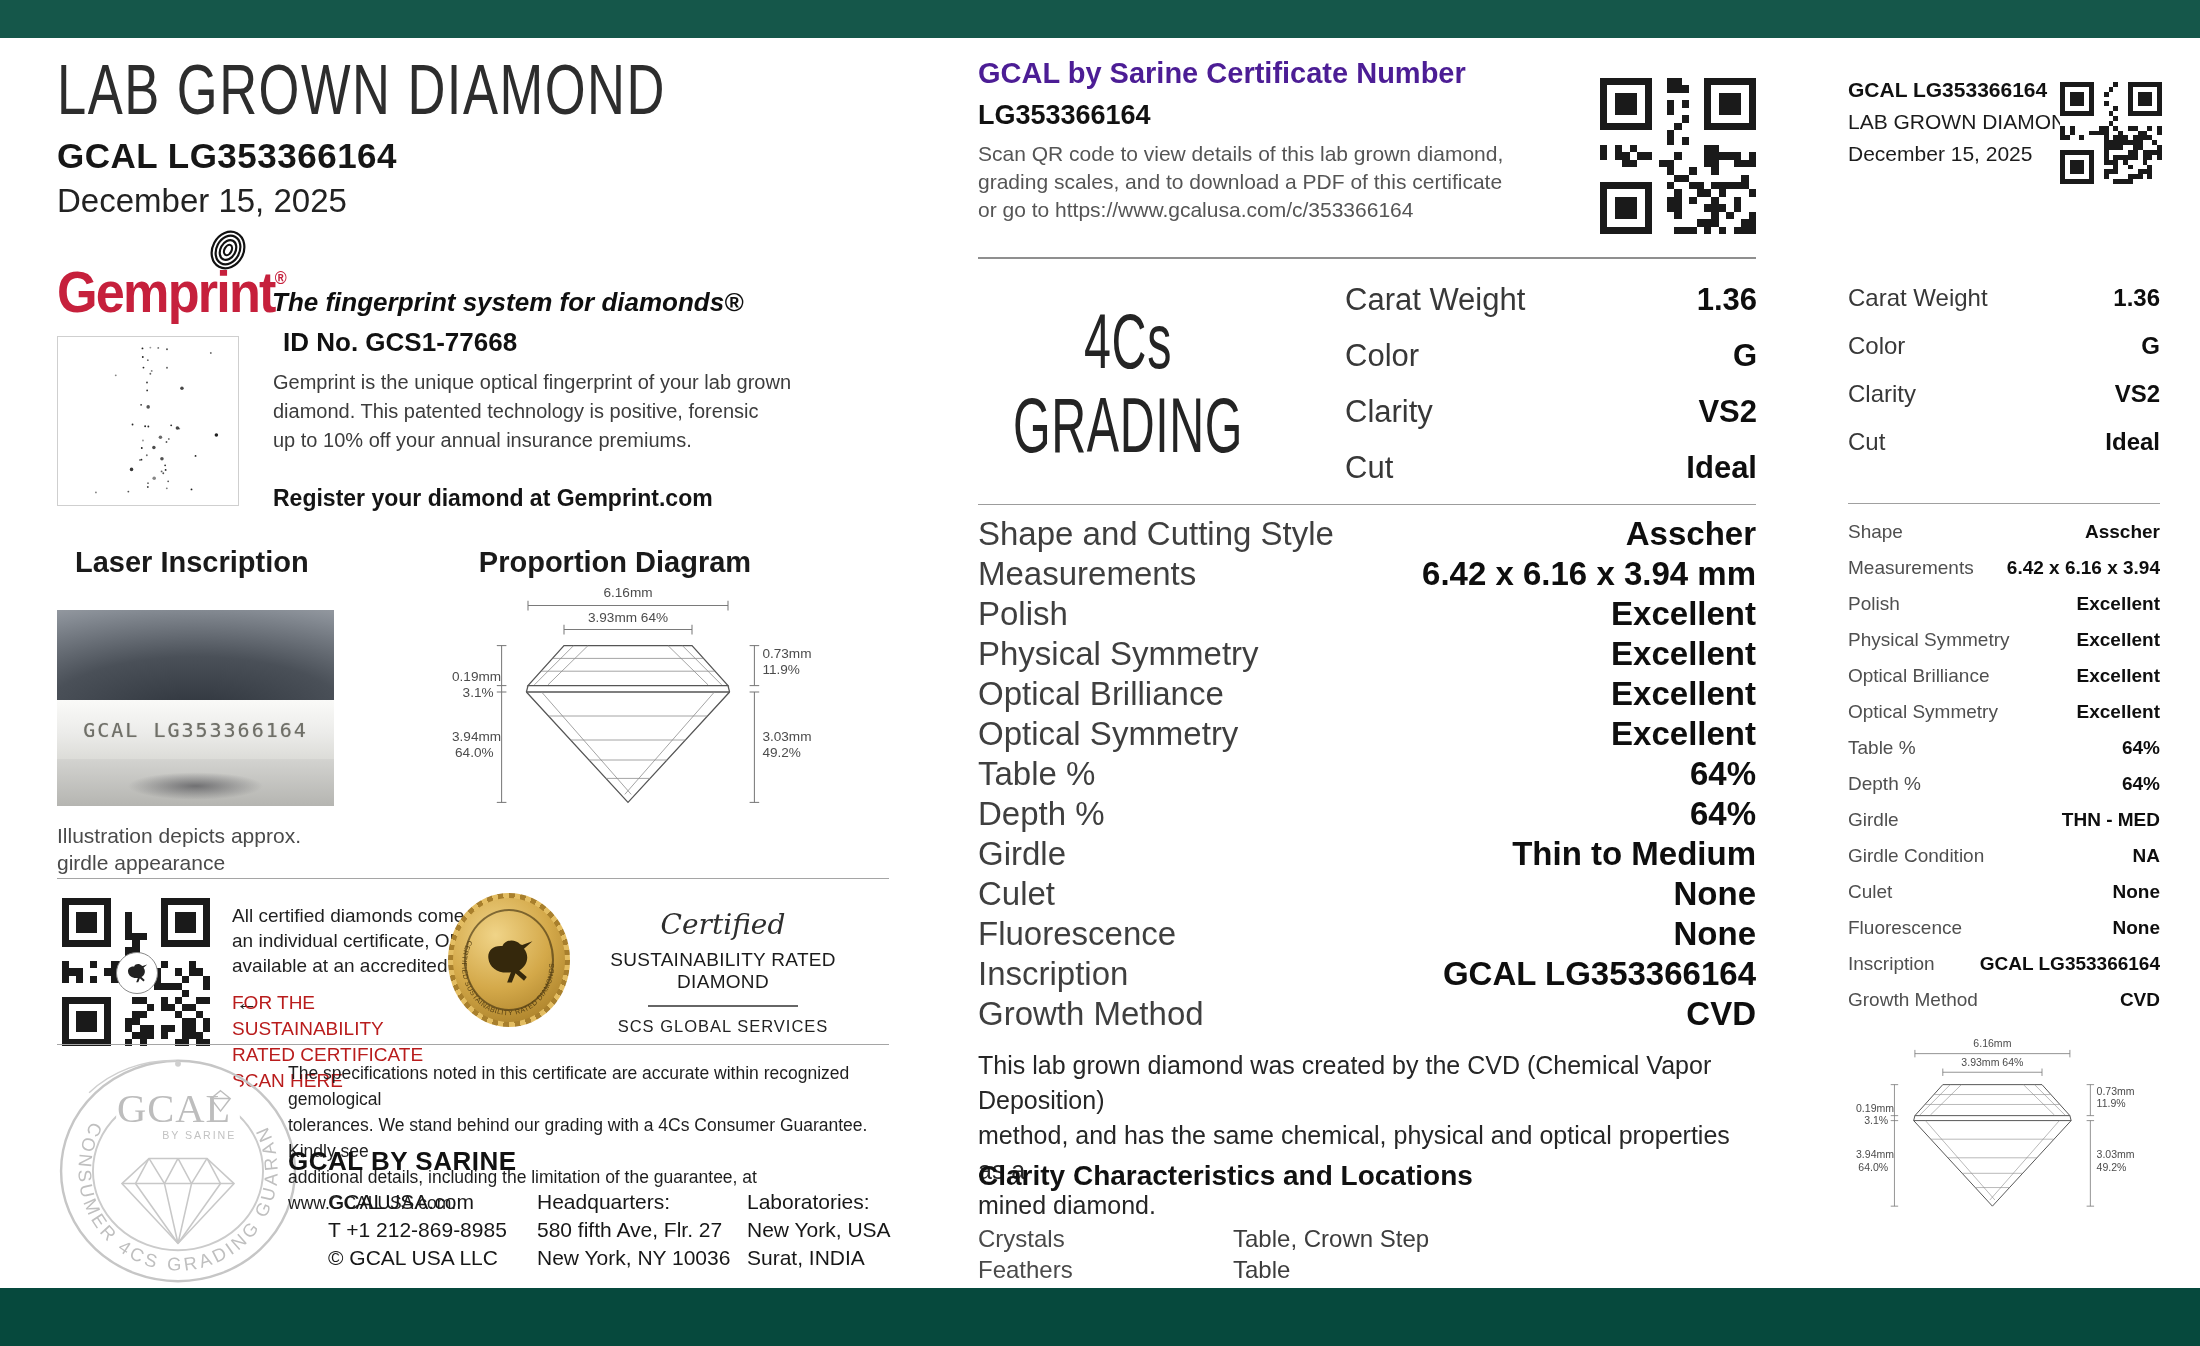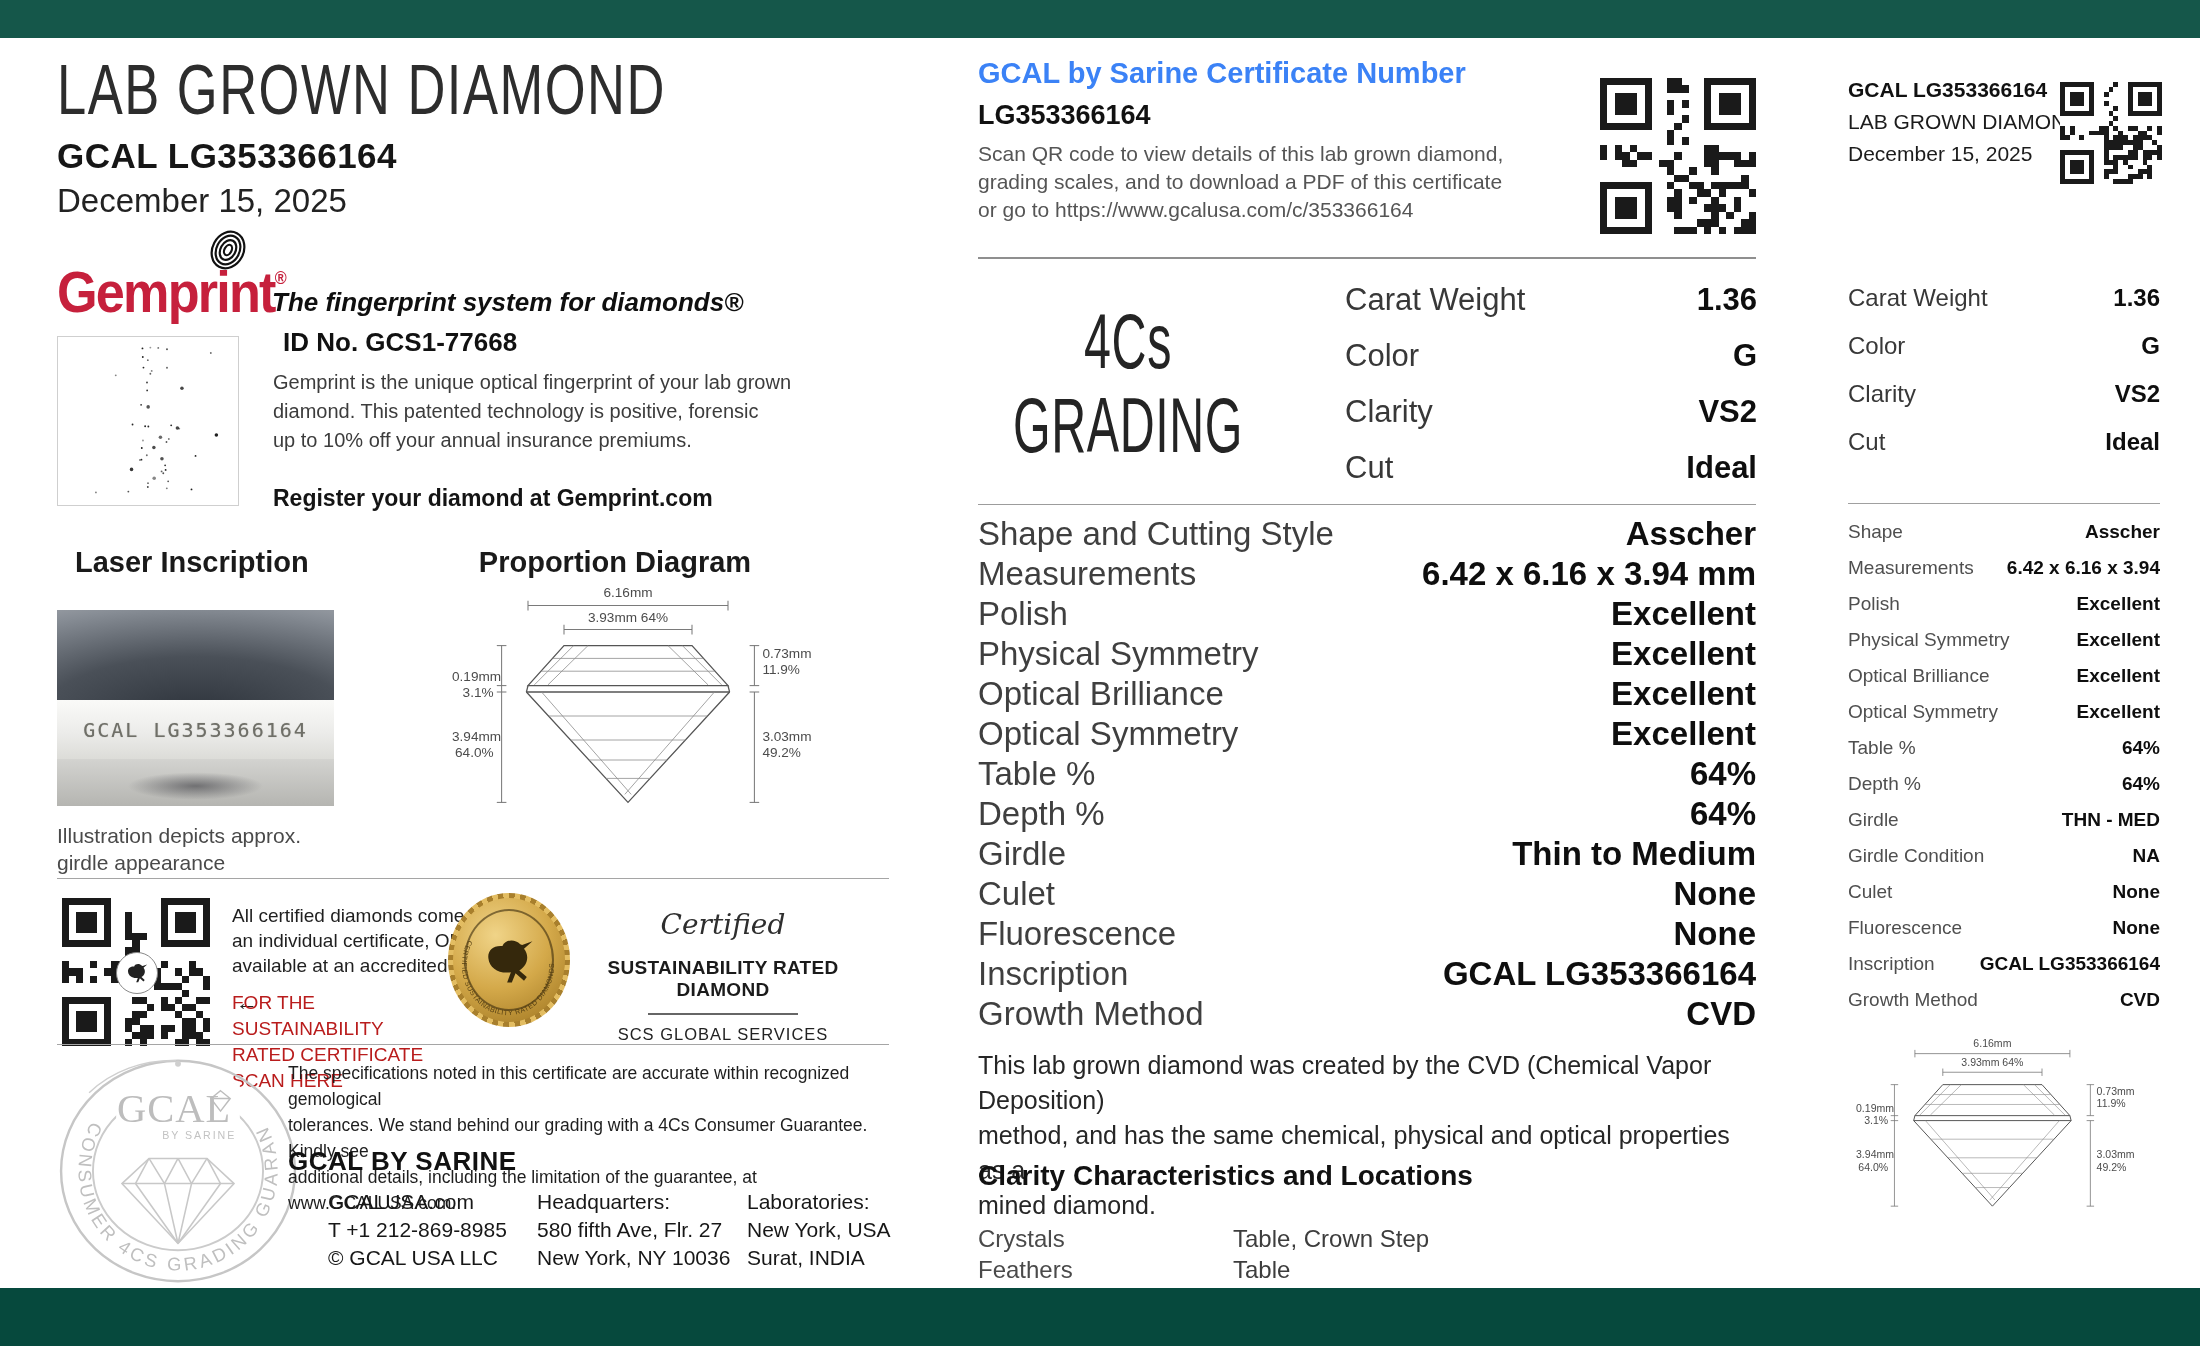--- a/index.html
+++ b/index.html
@@ -67,32 +67,32 @@
   .gold .scallop{position:absolute;inset:0;border-radius:50%;
       background:repeating-conic-gradient(#a87f2c 0deg 5deg,#e3bd62 5deg 10deg);}
   .gold .body{position:absolute;inset:5px;border-radius:50%;
       background:radial-gradient(circle at 38% 30%,#f0d488,#d4a94a 48%,#a97f28 88%);}
   .gold .ring{position:absolute;inset:16px;border-radius:50%;border:2px solid rgba(58,44,14,.6);}
   .gold svg.emblem{position:absolute;left:31px;top:38px;width:60px;height:60px;color:#35280c;}
   .gold svg.ringtext{position:absolute;left:0;top:0;width:122px;height:134px;}
 
   .sust{position:absolute;left:578px;top:908px;width:290px;text-align:center;}
   .sust-script{font-family:"DejaVu Serif",serif;font-style:italic;font-size:28px;color:#2e2e2e;}
-  .sust-rated{margin-top:16px;font-size:19px;font-weight:700;letter-spacing:.3px;color:#1b1b1b;}
+  .sust-rated{margin-top:8px;font-size:19px;font-weight:400;letter-spacing:.3px;color:#1b1b1b;}
   .sust-line{width:150px;height:2px;background:#666;margin:12px auto 10px;}
   .sust-org{font-size:16.5px;letter-spacing:1px;color:#222;}
 
   .gseal{position:absolute;left:52px;top:1056px;width:252px;height:230px;}
   .disclaimer{position:absolute;left:288px;top:1060px;width:620px;font-size:17.5px;line-height:26px;color:#1e1e1e;}
   .company{position:absolute;left:288px;top:1146px;font-size:26px;font-weight:700;letter-spacing:.5px;color:#111;}
   .contact{position:absolute;left:288px;top:1188px;display:flex;font-size:21px;line-height:28px;color:#171717;margin-left:40px;}
   .contact .c1{width:209px;} .contact .c2{width:210px;} .contact .c3{width:200px;}
 
   
-  .mid-head{position:absolute;left:978px;top:57px;font-size:29px;font-weight:700;color:#3b82f6;}
+  .mid-head{position:absolute;left:978px;top:57px;font-size:29px;font-weight:700;color:#4c1d95;}
   .mid-num{position:absolute;left:978px;top:100px;font-size:27px;font-weight:700;color:#111;}
   .mid-scan{position:absolute;left:978px;top:140px;width:560px;font-size:21px;line-height:28px;color:#555;}
   .qr2{position:absolute;left:1600px;top:78px;width:156px;height:156px;}
   .mdiv{position:absolute;left:978px;background:#8f8f8f;width:778px;}
   .md1{top:257px;height:2px;} .md2{top:504px;height:1px;background:#9c9c9c;}
   .fourcs{position:absolute;left:978px;top:268px;width:300px;height:230px;display:flex;flex-direction:column;
           align-items:center;justify-content:center;font-size:78px;color:#242424;line-height:84px;
           transform:scaleX(.62);transform-origin:50% 50%;letter-spacing:1px;}
   .kv .row{display:flex;justify-content:space-between;align-items:center;}
   .kv .lbl{color:#383838;}

